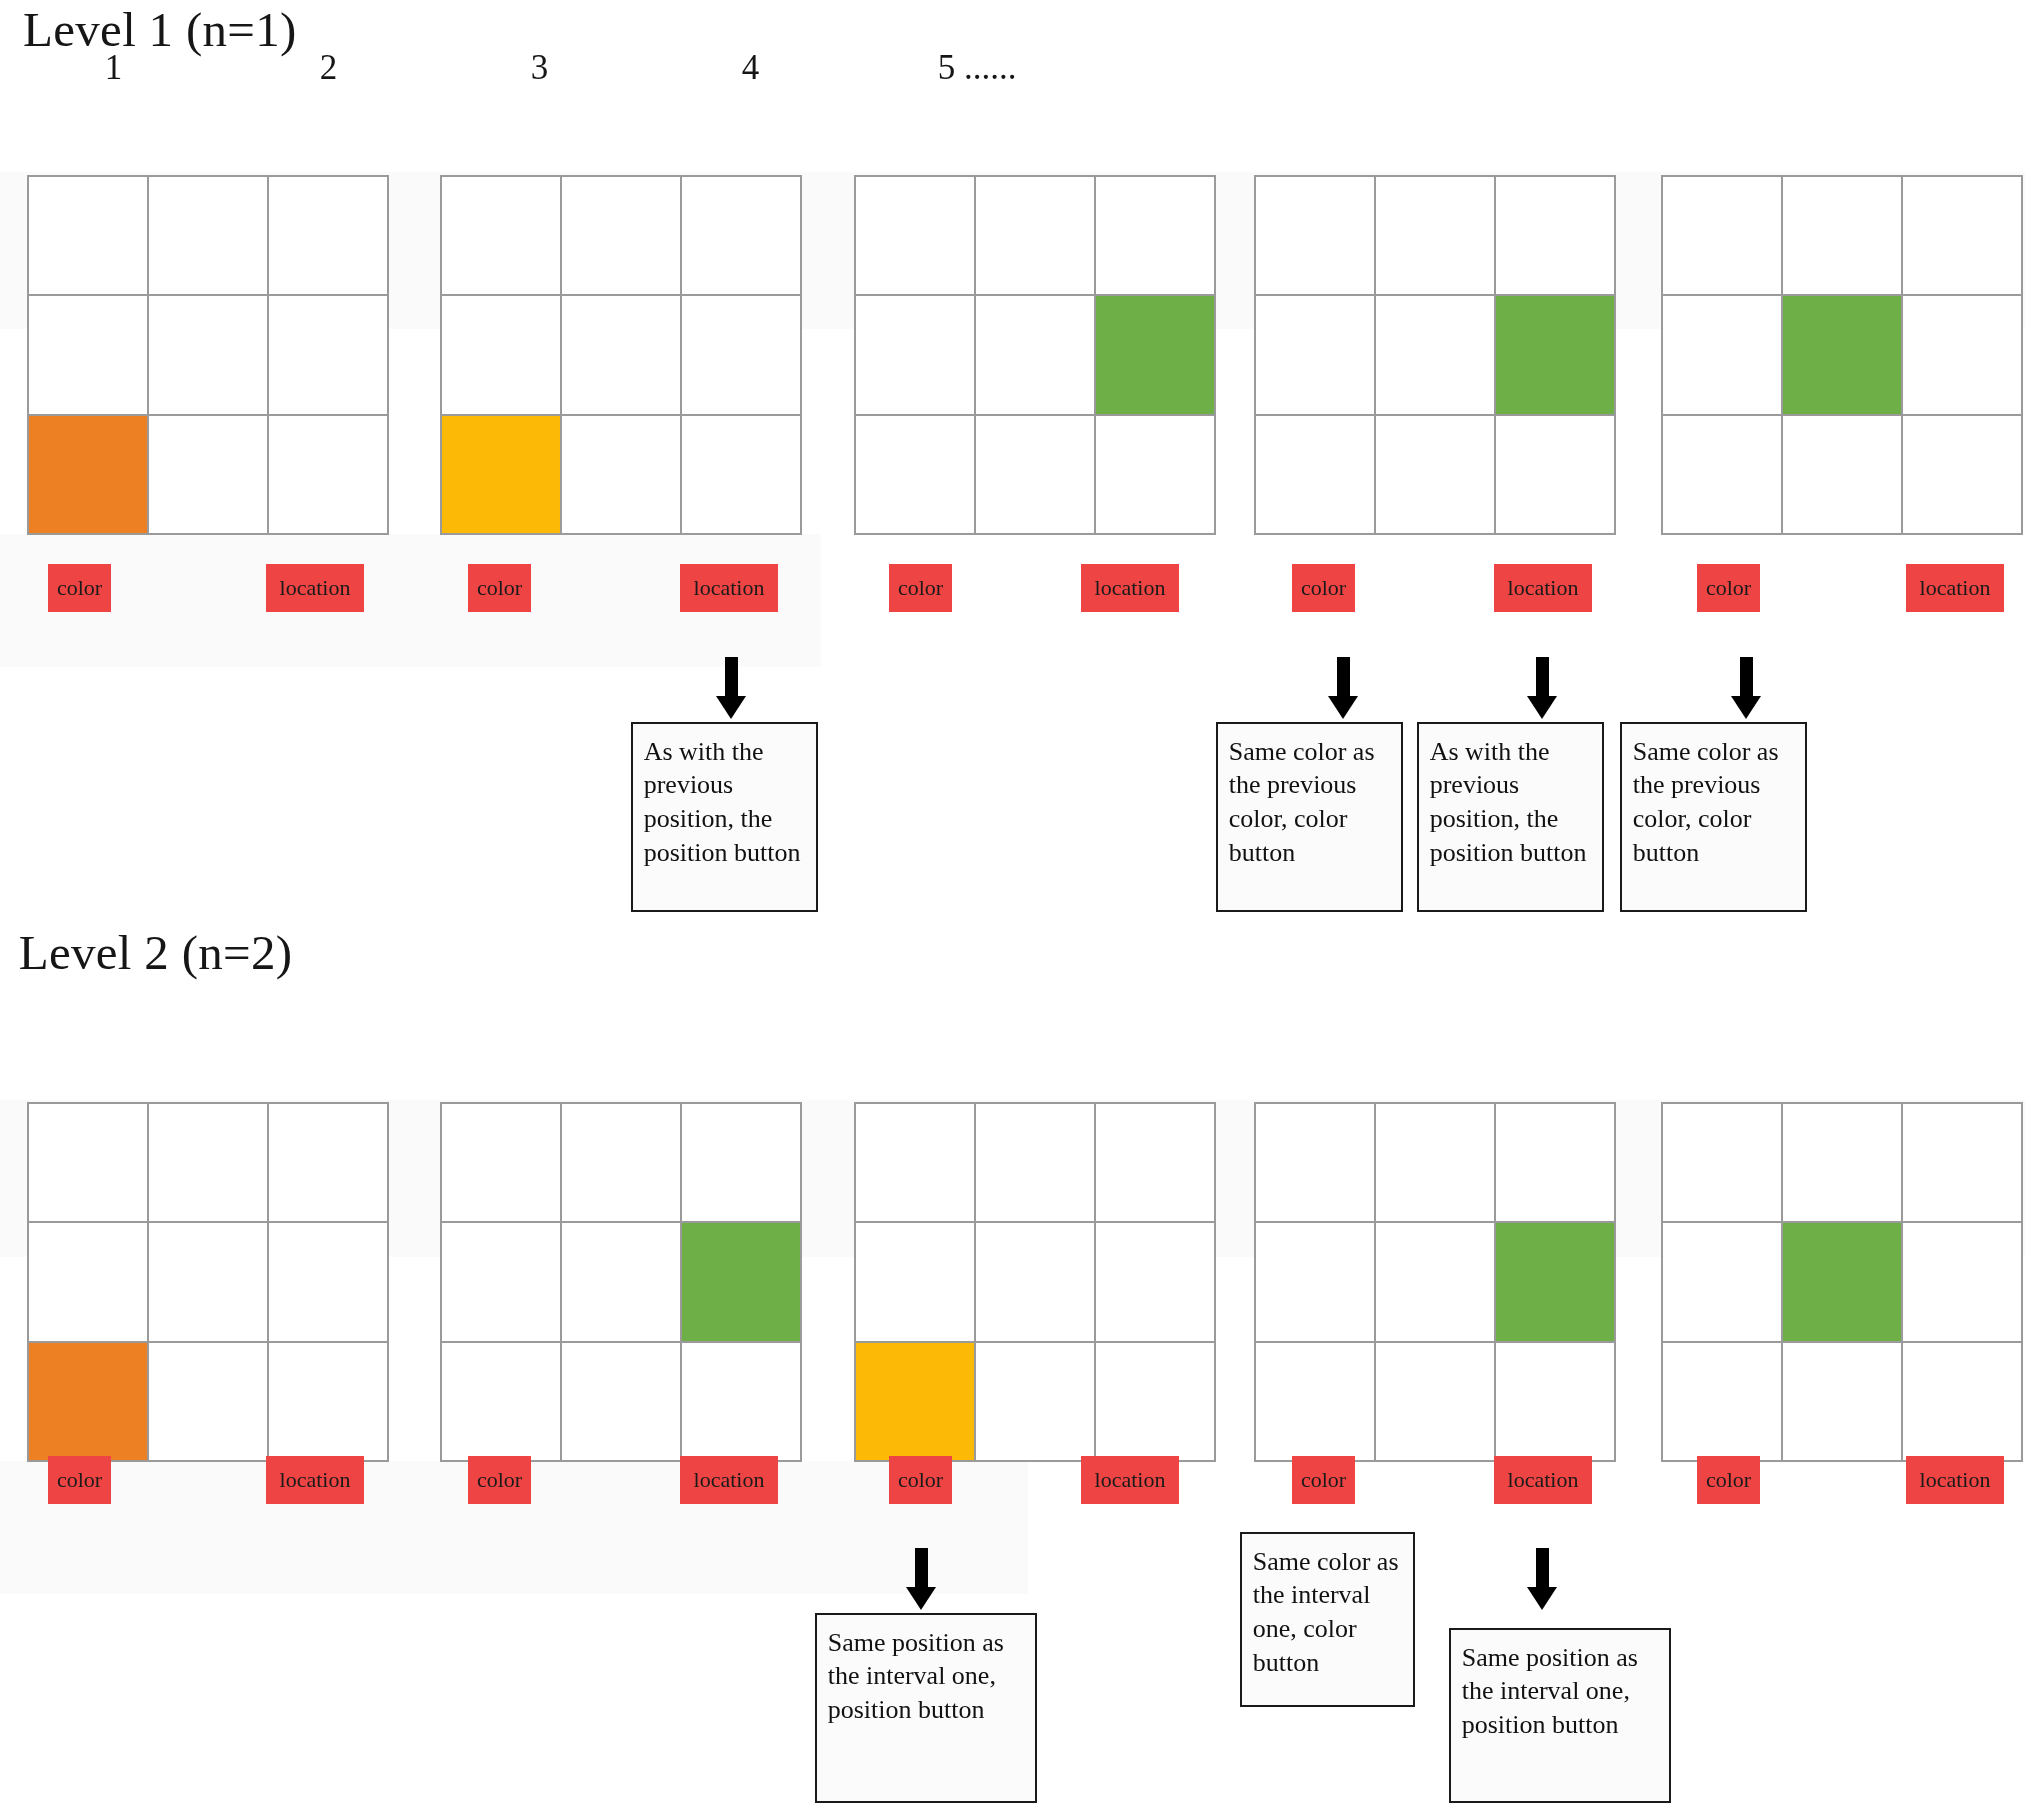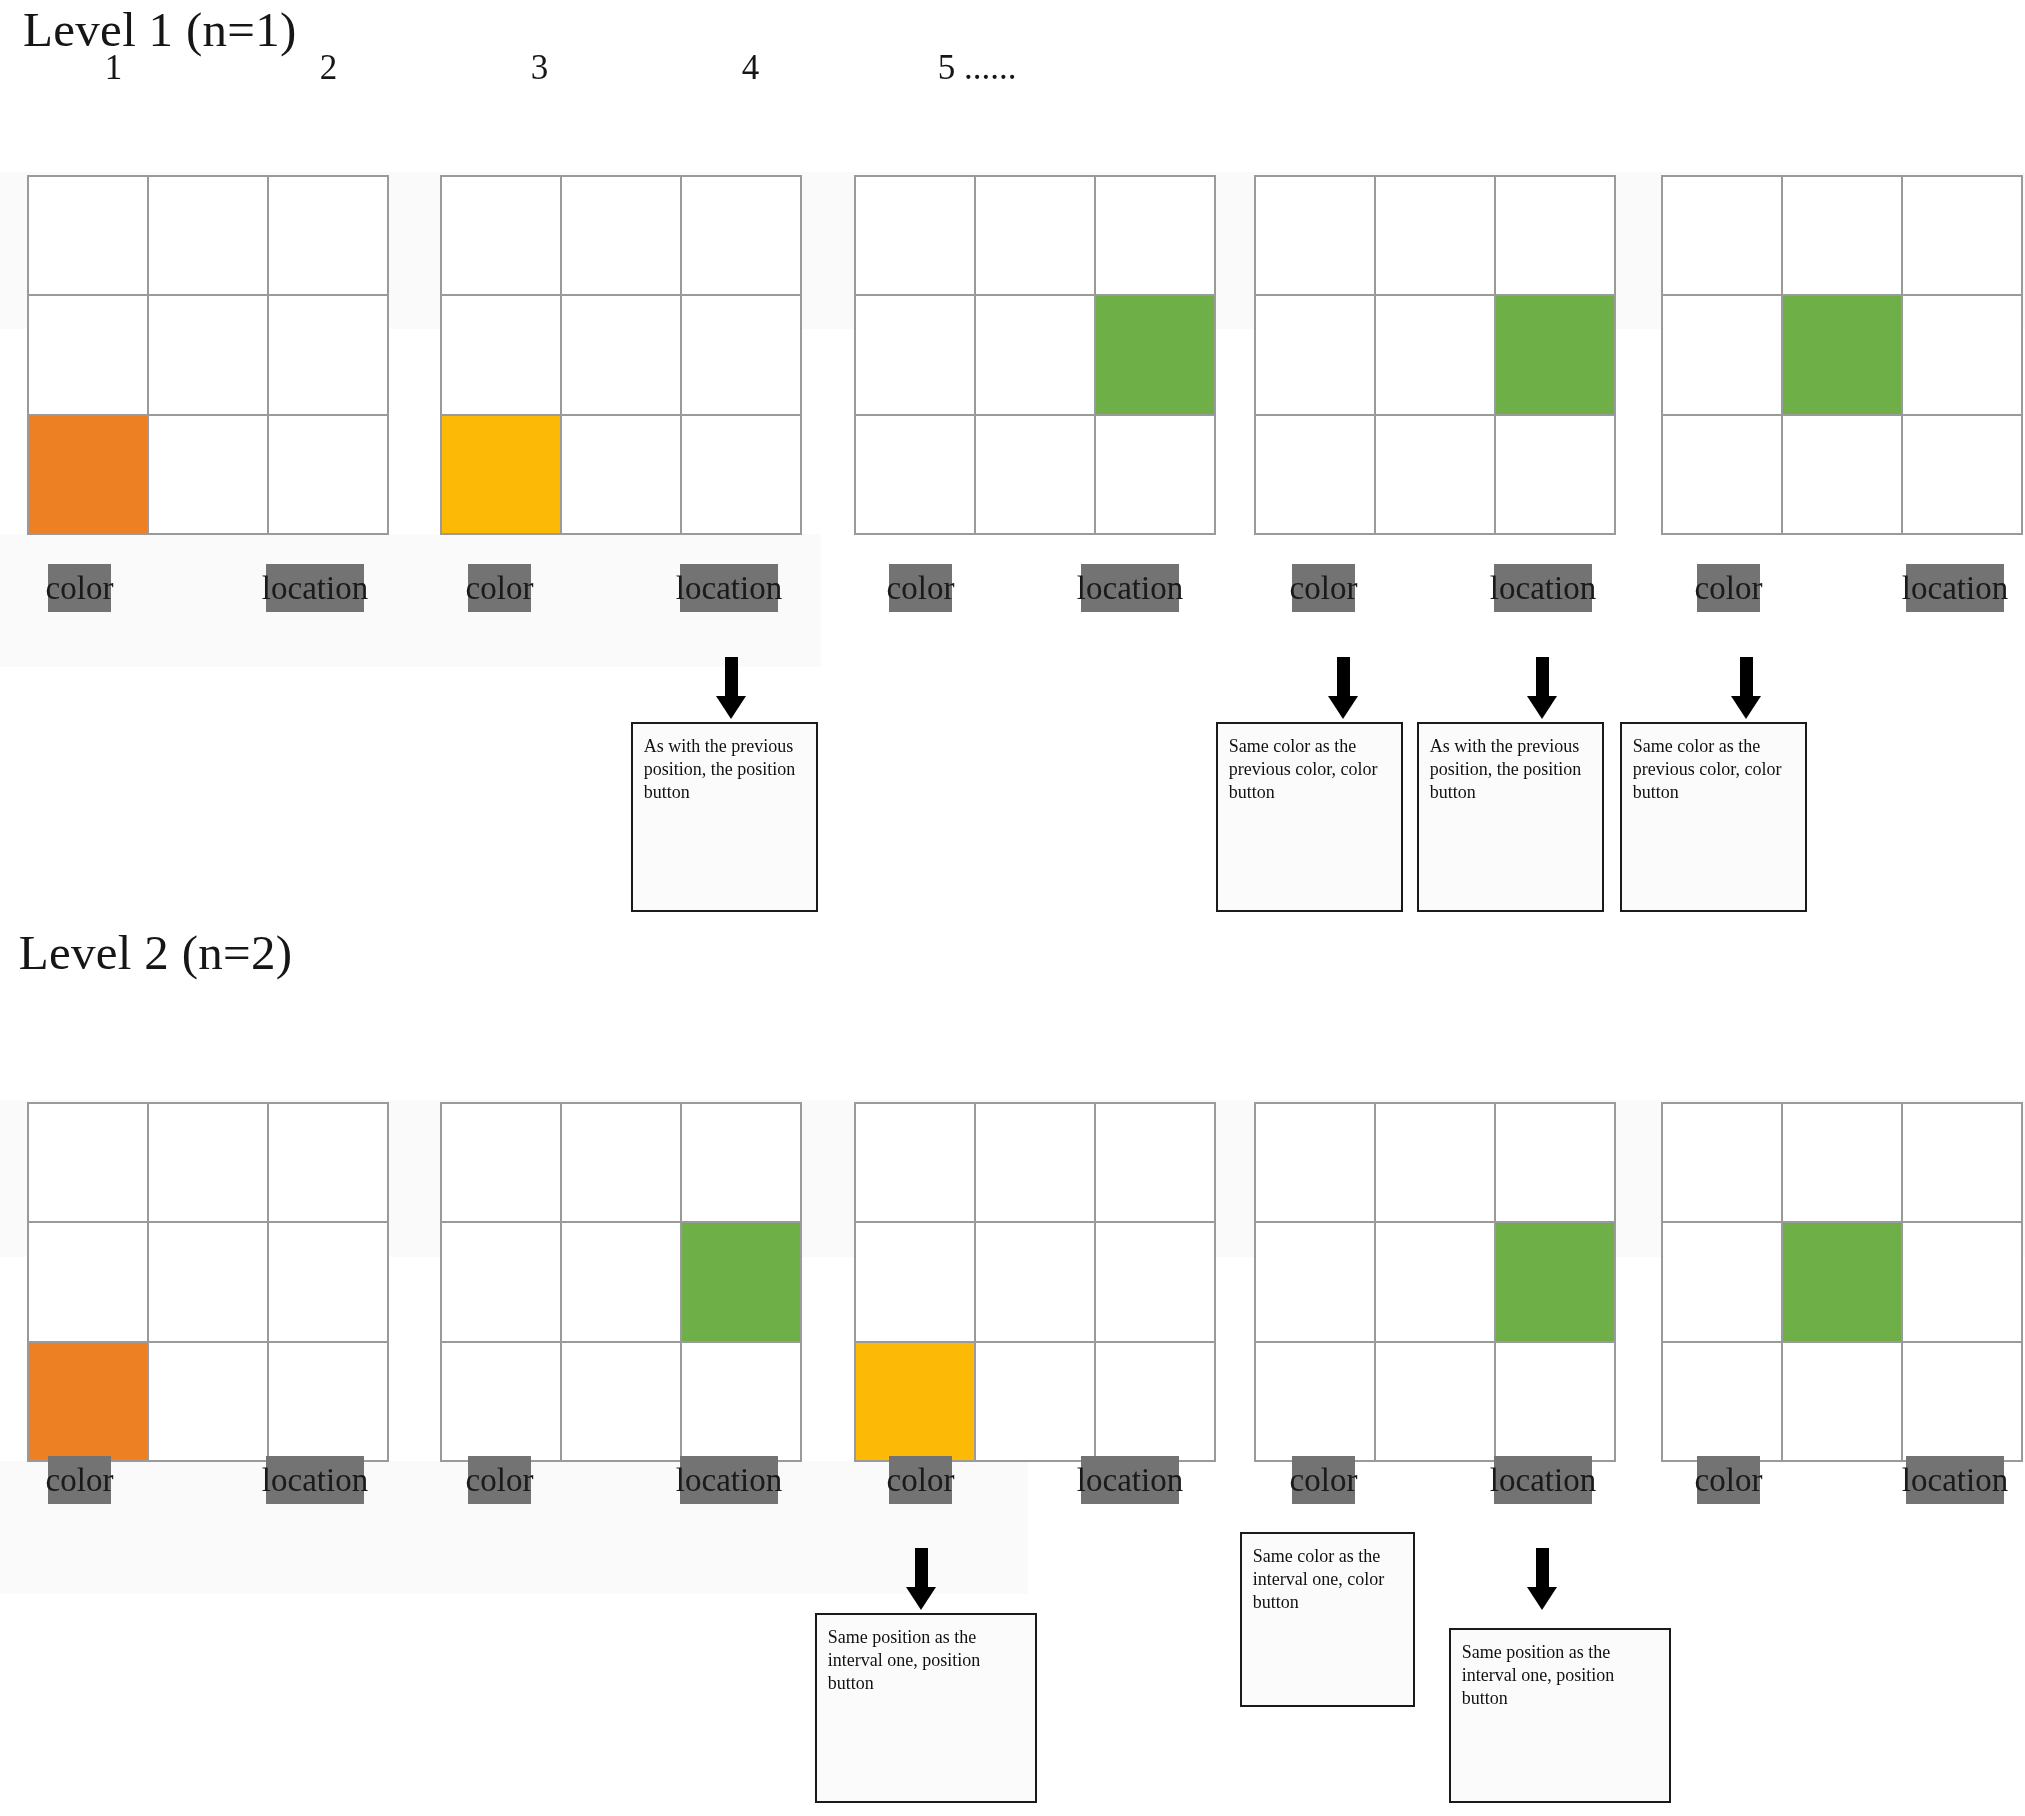--- a/index.html
+++ b/index.html
@@ -35,25 +35,25 @@
     grid-template-columns:repeat(3,1fr);
     grid-template-rows:repeat(3,1fr);
     background:#9a9a9a;
     gap:2px;
     border:2px solid #9a9a9a;
     box-sizing:border-box;
   }
   .cell{ background:#ffffff; }
   .btn{
     position:absolute;
-    background:#737373;
+    background:#ef4444;
     display:flex;
     align-items:center;
     justify-content:center;
-    font-size:33px;
+    font-size:22px;
     color:#1a1a1a;
     box-sizing:border-box;
     white-space:nowrap;
   }
   .arrow{
     position:absolute;
     width:31px;
   }
   .arrow .shaft{
     position:absolute;
@@ -67,21 +67,21 @@
     width:0;height:0;
     border-left:15.3px solid transparent;
     border-right:15.3px solid transparent;
     border-top:23px solid #000;
   }
   .note{
     position:absolute;
     border:2.7px solid #1a1a1a;
     background:#fbfbfb;
     box-sizing:border-box;
-    font-size:18px;
+    font-size:26px;
     line-height:1.30;
     padding:10.7px 8px 6.7px 10.7px;
     color:#111;
   }
 </style>
 </head>
 <body>
 
 <div class="level-title" style="left:23px;top:1.3px;text-align:center;">Level 1 (n=1)</div>
 

